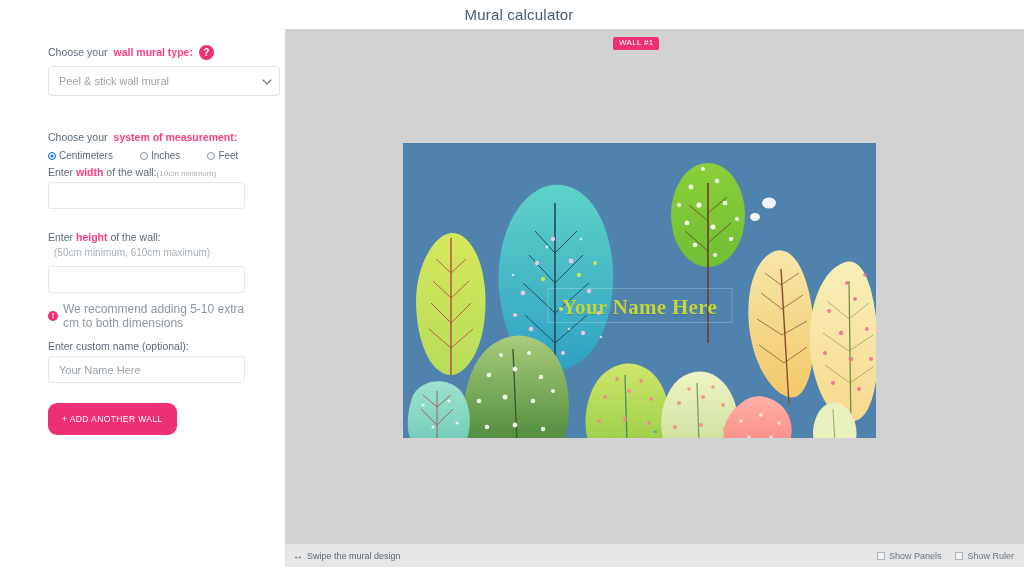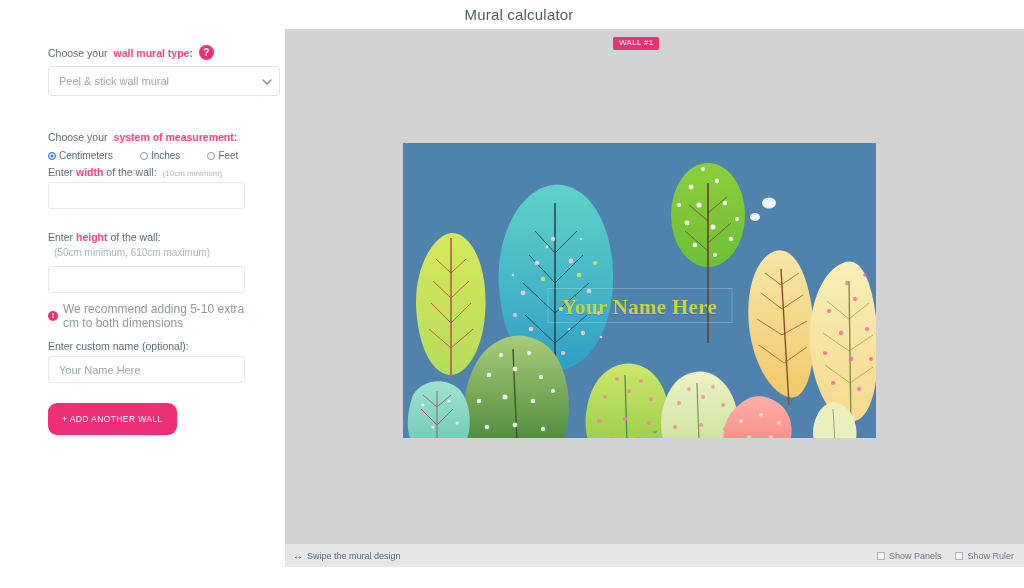--- a/index.html
+++ b/index.html
@@ -43,21 +43,21 @@
     width: 285px; height: 559px;
     background: #ffffff;
     box-sizing: border-box;
     padding: 16px 40px 0 48px;
   }
   .field-label {
     font-size: 10.5px;
     color: #5c6b7a;
     margin: 0 0 6px 0;
     display: flex;
-    align-items: flex-end;
+    align-items: center;
     gap: 6px;
     line-height: 1.35;
   }
   .hl {
     color: #ff3e7f;
     font-weight: bold;
   }
   .help-badge {
     display: inline-flex;
     align-items: center;
@@ -126,21 +126,20 @@
   }
 
   .inline-label {
     font-size: 10.5px;
     color: #5c6b7a;
     margin: 0 0 4px 0;
   }
   .hint {
     font-size: 8px;
     color: #aab2b9;
-    margin-left: 6px;
   }
   .hint-block {
     font-size: 10px;
     color: #aab2b9;
     margin: 4px 0 8px 6px;
   }
   .text-input {
     width: 197px;
     height: 27px;
     box-sizing: border-box;

